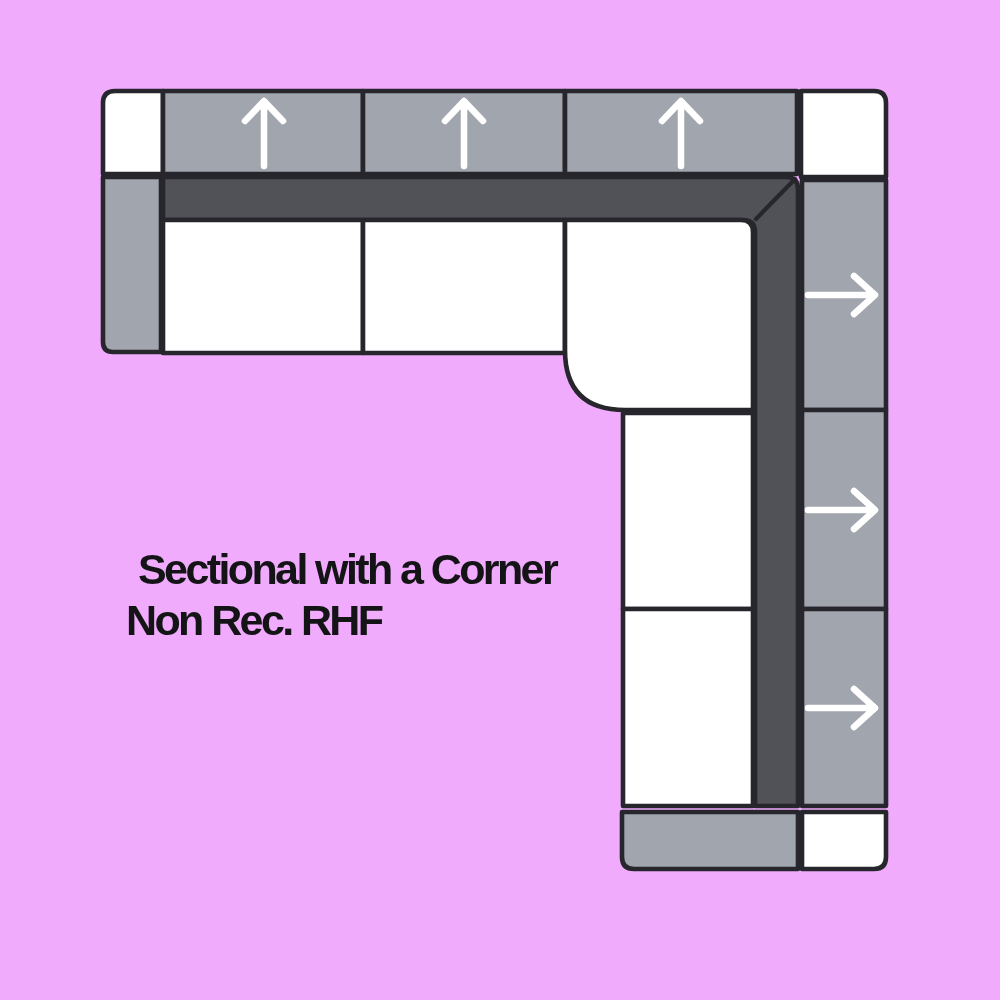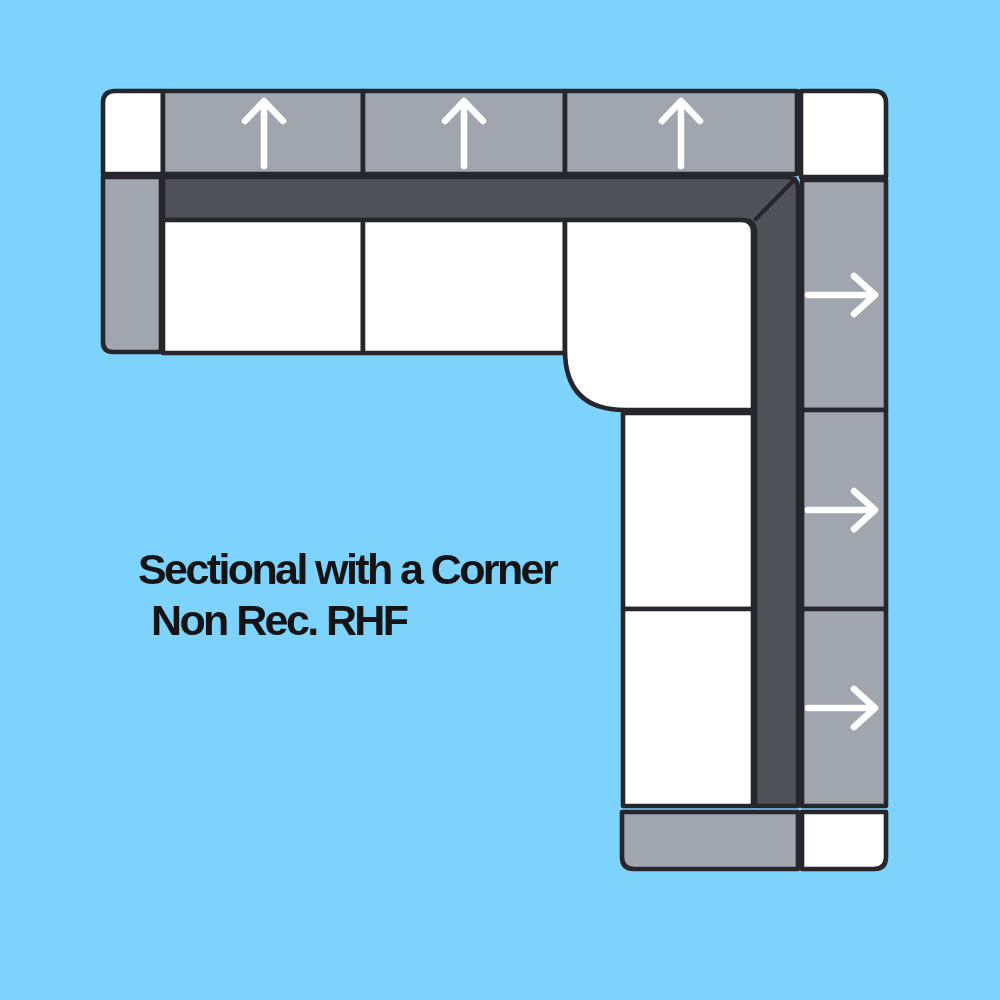--- a/index.html
+++ b/index.html
@@ -5,21 +5,21 @@
   html, body {
     margin: 0;
     padding: 0;
     background: #ffffff;
     font-family: "Liberation Sans", sans-serif;
   }
   .stage {
     position: relative;
     width: 1000px;
     height: 1000px;
-    background: #7dd3fc;
+    background: #f0abfc;
     overflow: hidden;
   }
   svg.diagram {
     position: absolute;
     left: 0;
     top: 0;
     width: 1000px;
     height: 1000px;
   }
   
@@ -45,21 +45,21 @@
     left: 126px;
     top: 544px;
     color: #141416;
     font-weight: bold;
     font-size: 43px;
     line-height: 51px;
     letter-spacing: -2.6px;
     white-space: nowrap;
   }
   .title-line1 { padding-left: 12px; }
-  .title-line2 { padding-left: 0; margin-left: 25px; }
+  .title-line2 { padding-left: 0; }
 </style>
 </head>
 <body>
 
 <div class="stage">
 
   <svg class="diagram" viewBox="0 0 1000 1000" aria-hidden="true">
 
     <path class="piece" d="M 163,91 L 115,91 Q 103,91 103,103 L 103,174 L 163,174 Z" fill="#ffffff"></path>
 

